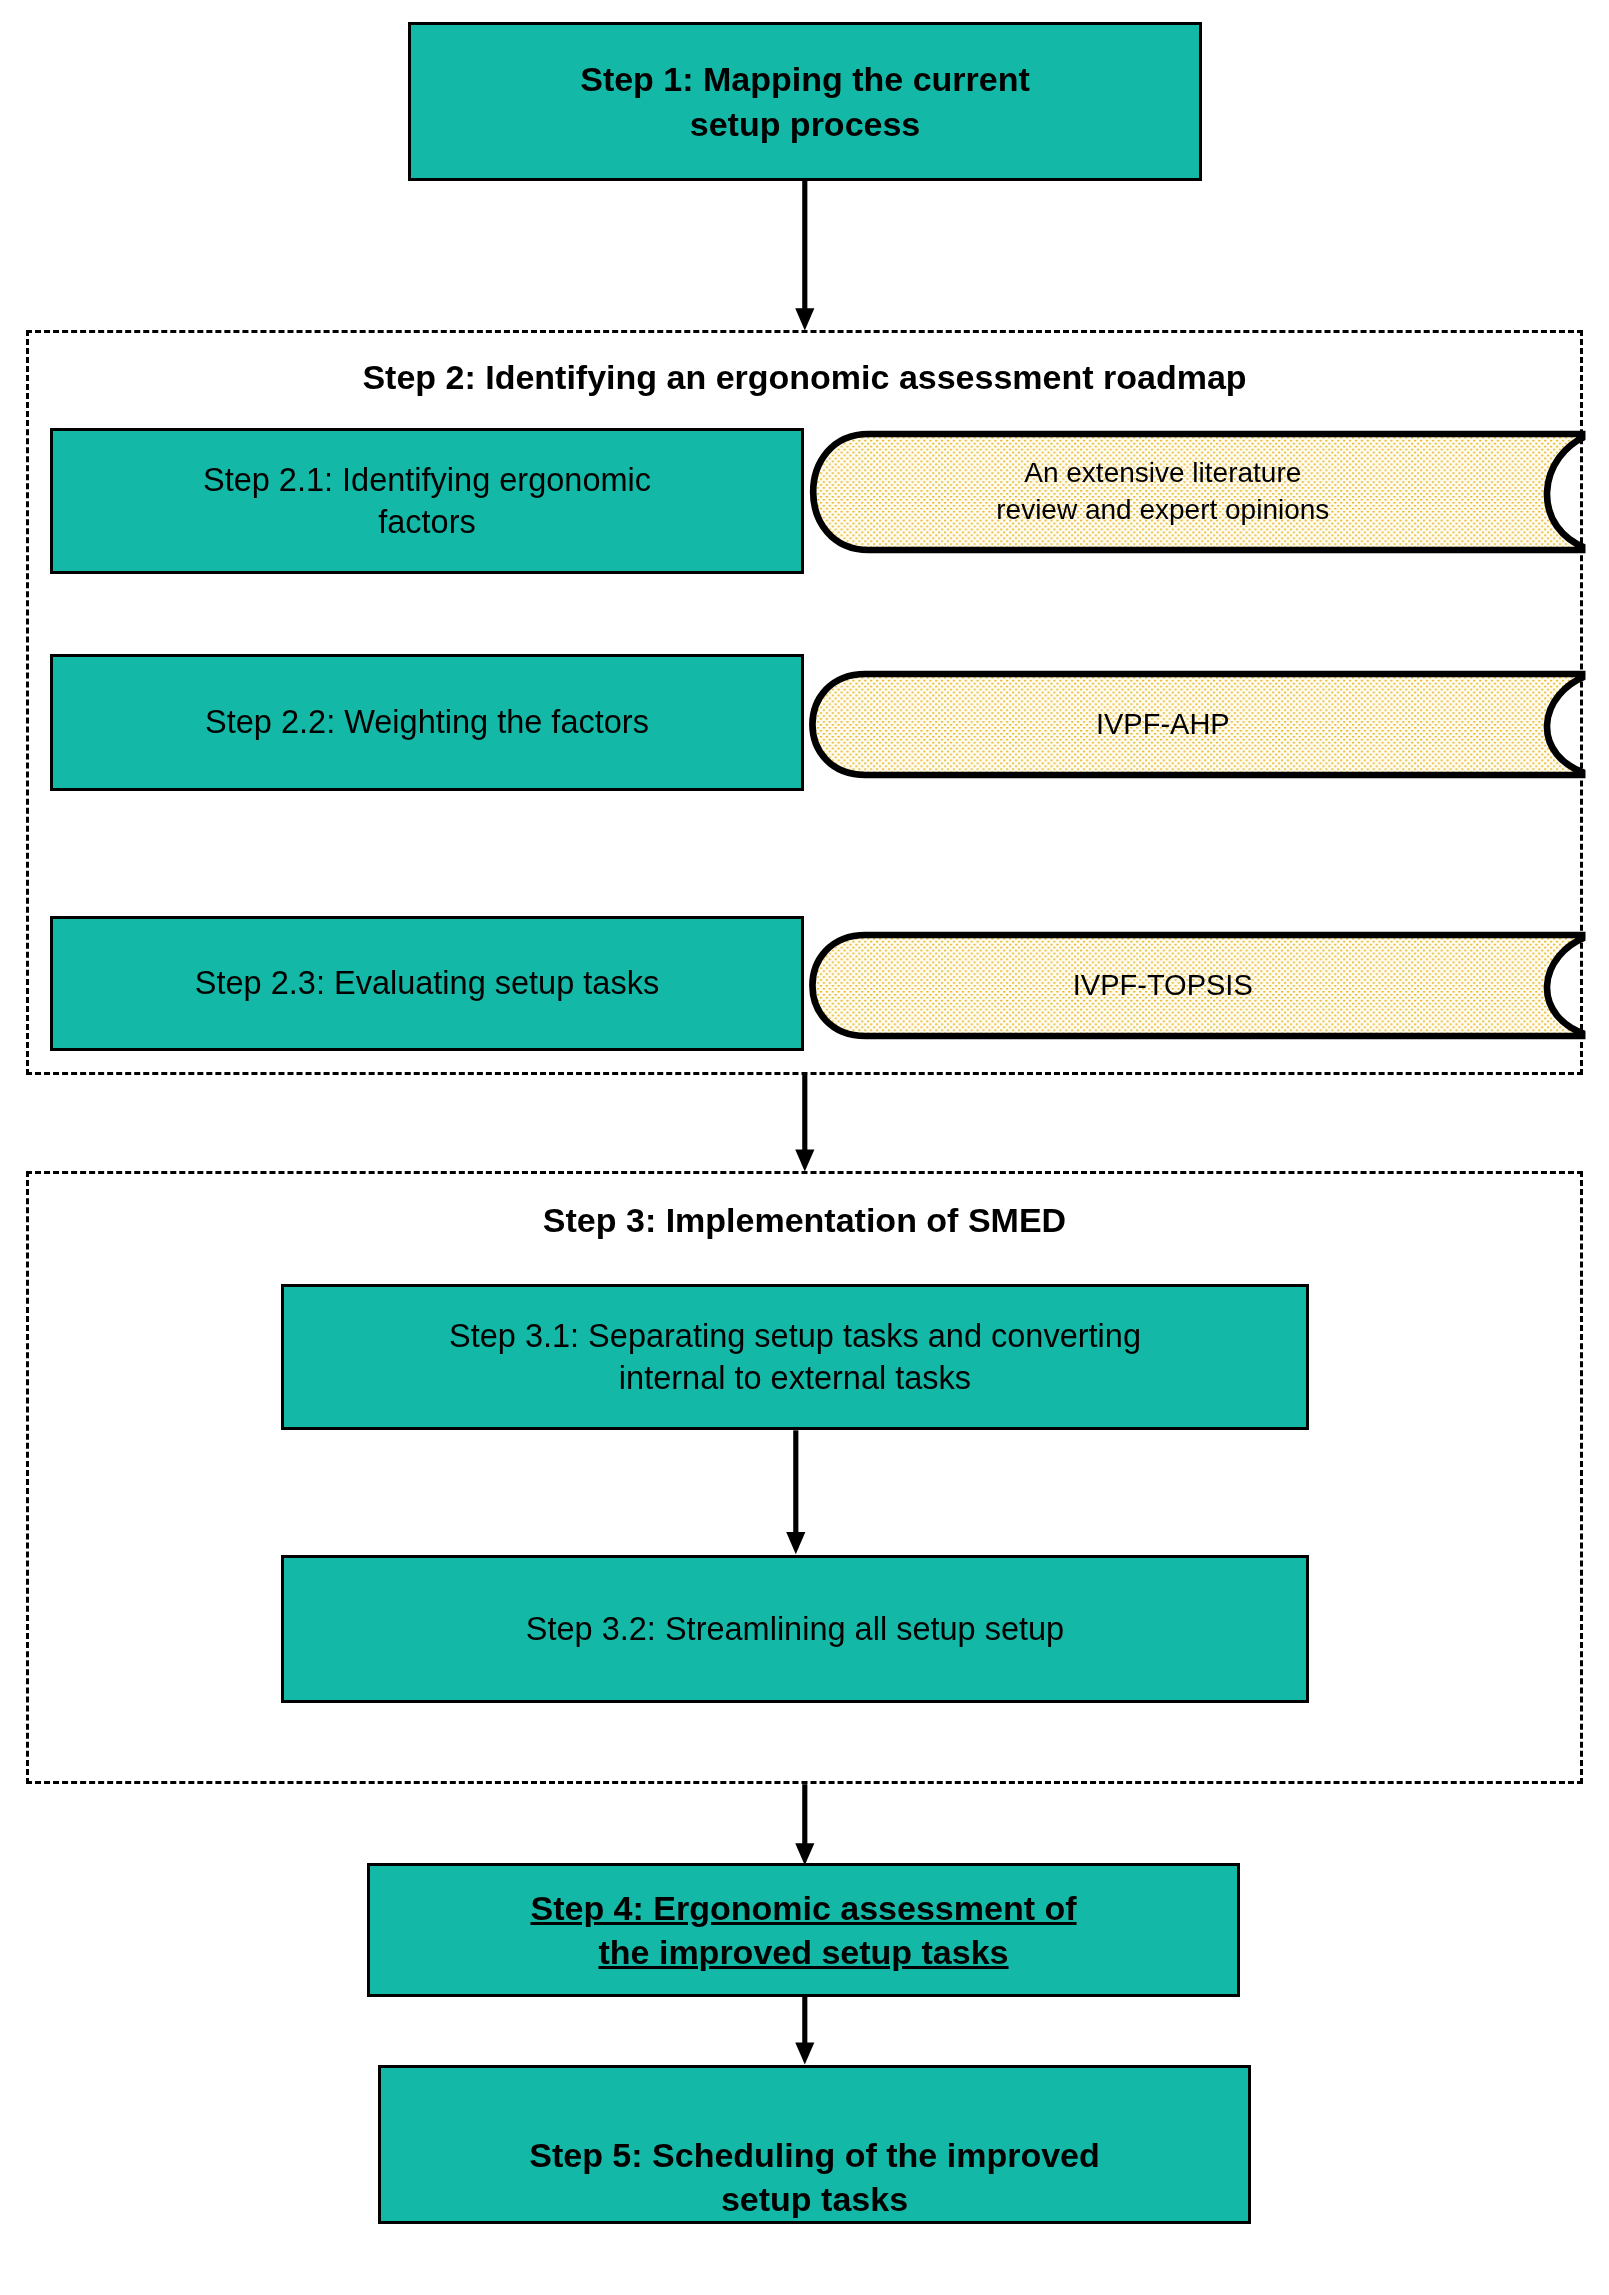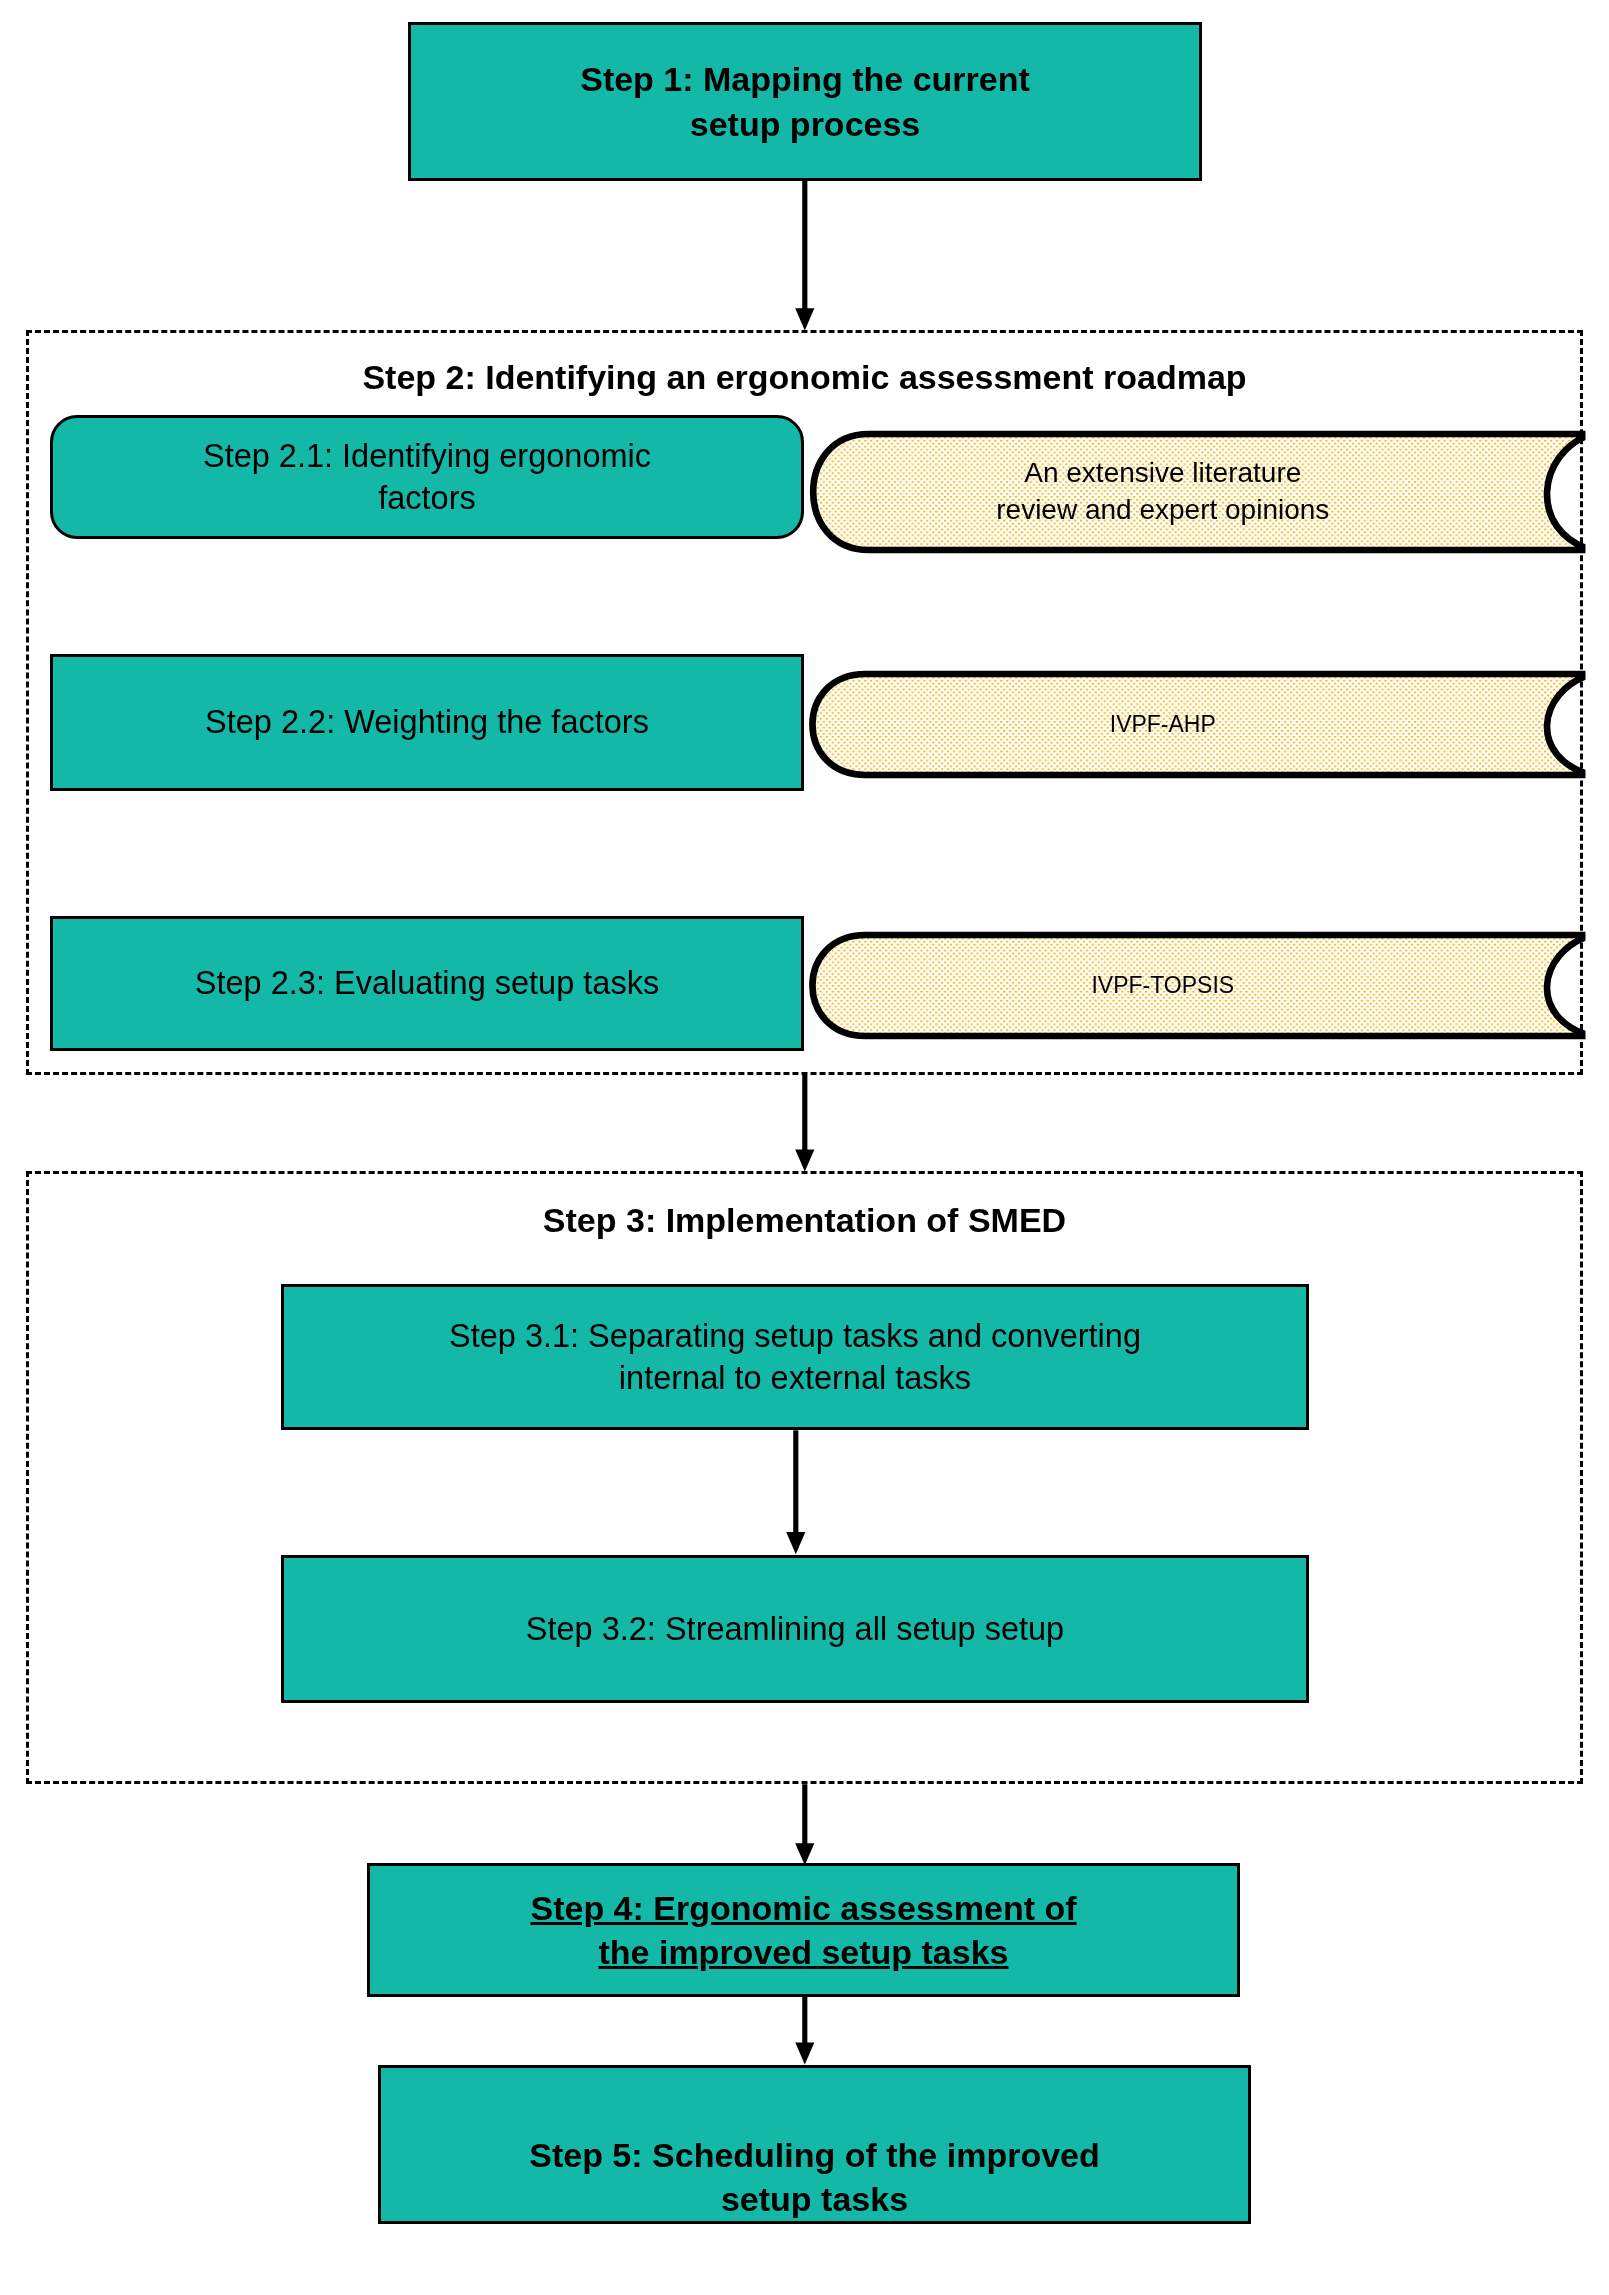--- a/index.html
+++ b/index.html
@@ -80,21 +80,21 @@
   .arrow {
     position: absolute;
   }
   .arrow svg { display: block; }
 
   
   .fs-head   { font-size: 34px; }
   .fs-body   { font-size: 32.5px; }
   .fs-group  { font-size: 34px; }
   .fs-cyl-sm { font-size: 28px; }
-  .fs-cyl    { font-size: 23px; }
+  .fs-cyl    { font-size: 29px; }
 </style>
 </head>
 <body>
 
 <div id="canvas">
 
   <div class="box fs-head bold" style="left:408px; top:22px; width:794px; height:159px;">
     <span class="label">Step 1: Mapping the current
 setup process</span>
   </div>
@@ -104,21 +104,21 @@
       <line x1="16" y1="0" x2="16" y2="182" stroke="#000" stroke-width="7"></line>
       <polygon points="16,204 3,174 29,174" fill="#000"></polygon>
     </svg>
   </div>
 
   <div class="group" style="left:26px; top:330px; width:1557px; height:745px;">
   </div>
 
   <div class="group-title fs-group" style="left:26px; top:358px; width:1557px;">Step 2: Identifying an ergonomic assessment roadmap</div>
 
-  <div class="box fs-body" style="left:50px; top:415px; width:754px; height:124px;border-radius:27px;">
+  <div class="box fs-body" style="left:50px; top:428px; width:754px; height:146px;">
     <span class="label">Step 2.1: Identifying ergonomic
 factors</span>
   </div>
 
   <div class="cyl-wrap" style="left:808px; top:431px; width:776px; height:122px;">
     <svg width="776" height="122" viewBox="0 0 1050 165" preserveAspectRatio="none">
       <defs>
         <pattern id="dots21" width="8" height="8" patternUnits="userSpaceOnUse">
           <rect width="8" height="8" fill="#fffdf2"></rect>
           <rect x="0" y="0" width="3" height="2" fill="#e8b425"></rect>

